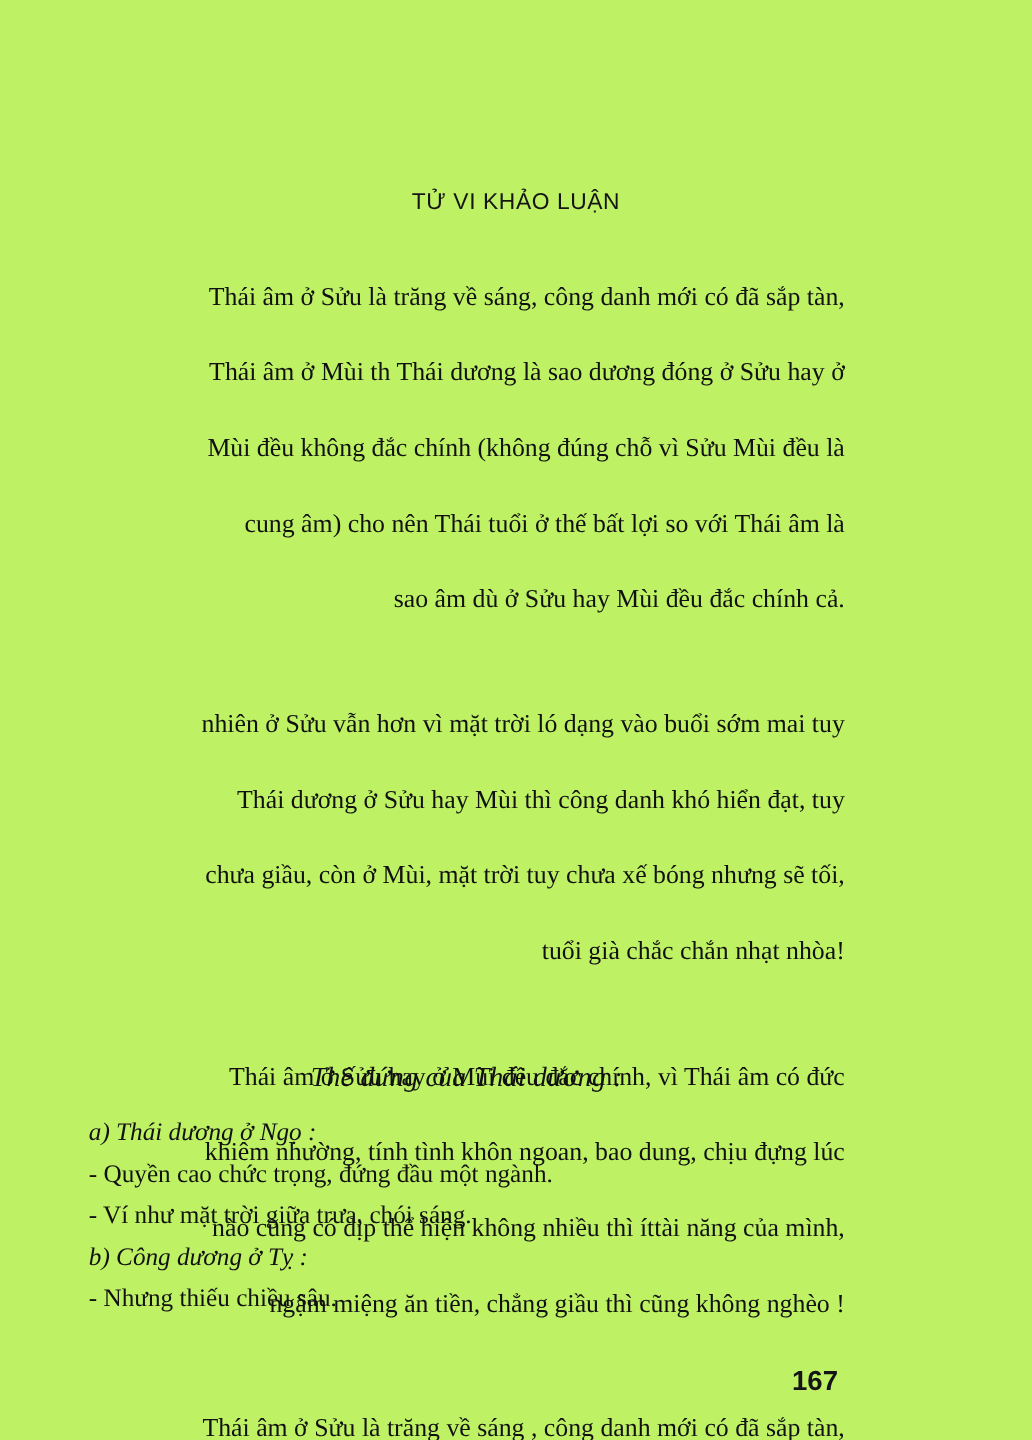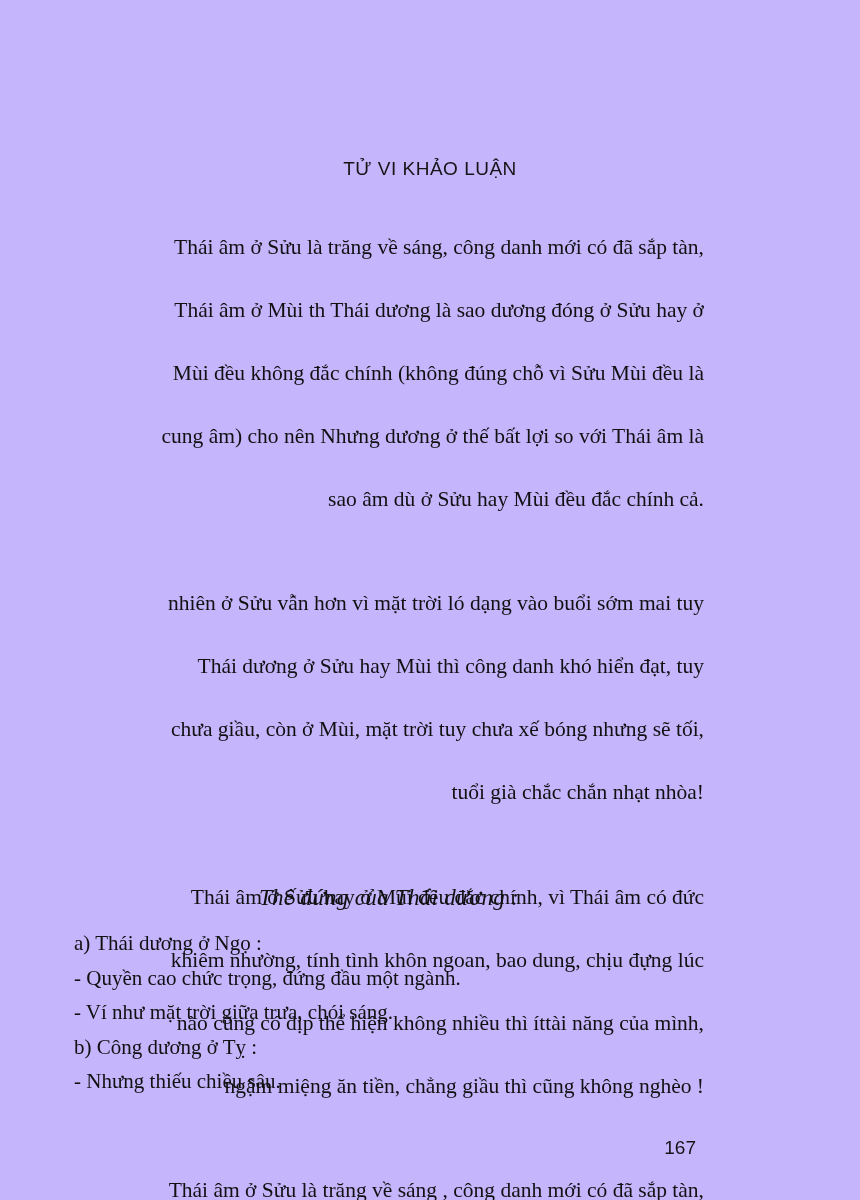--- a/index.html
+++ b/index.html
@@ -12,21 +12,21 @@
       height: 1200px;
       position: relative;
       overflow: hidden;
       font-family: "Liberation Serif", "DejaVu Serif", serif;
       color: #111111;
     }
     .page {
       position: absolute;
       left: 0; top: 0;
       width: 860px; height: 1200px;
-      background: #c4b5fd;
+      background: #bef264;
     }
     .running-head {
       position: absolute;
       top: 158px;
       left: 0;
       width: 860px;
       text-align: center;
       font-family: "Liberation Sans", "DejaVu Sans", sans-serif;
       font-size: 19px;
       letter-spacing: 0.5px;
@@ -62,47 +62,47 @@
       margin: 0 0 12px 0;
       height: 32px;
       line-height: 32px;
       text-align: center;
     }
     .section-line {
       height: 34.5px;
       line-height: 34.5px;
       white-space: nowrap;
     }
-    .section-line.sub { }
+    .section-line.sub { font-style: italic; }
     .page-number {
       position: absolute;
       top: 1137px;
       left: 660px;
       width: 36px;
       text-align: right;
       font-family: "Liberation Sans", "DejaVu Sans", sans-serif;
-      font-weight: normal;
-      font-size: 19px;
+      font-weight: bold;
+      font-size: 23px;
       color: #151515;
     }
   </style>
 </head>
 <body>
 
 <div class="page">
 
   <div class="running-head">TỬ VI KHẢO LUẬN</div>
 
   <div class="body-text">
 
     <p class="para indent-1">
       <span class="line">Thái âm ở Sửu là trăng về sáng, công danh mới có đã sắp tàn,</span>
       <span class="line">Thái âm ở Mùi th Thái dương là sao dương đóng ở Sửu hay ở</span>
       <span class="line">Mùi đều không đắc chính (không đúng chỗ vì Sửu Mùi đều là</span>
-      <span class="line">cung âm) cho nên Nhưng dương ở thế bất lợi so với Thái âm là</span>
+      <span class="line">cung âm) cho nên Thái tuổi ở thế bất lợi so với Thái âm là</span>
       <span class="line">sao âm dù ở Sửu hay Mùi đều đắc chính cả.</span>
     </p>
 
     <p class="para indent-1">
       <span class="line">nhiên ở Sửu vẫn hơn vì mặt trời ló dạng vào buổi sớm mai tuy</span>
       <span class="line">Thái dương ở Sửu hay Mùi thì công danh khó hiển đạt, tuy</span>
       <span class="line">chưa giầu, còn ở Mùi, mặt trời tuy chưa xế bóng nhưng sẽ tối,</span>
       <span class="line">tuổi già chắc chắn nhạt nhòa!</span>
     </p>
 

